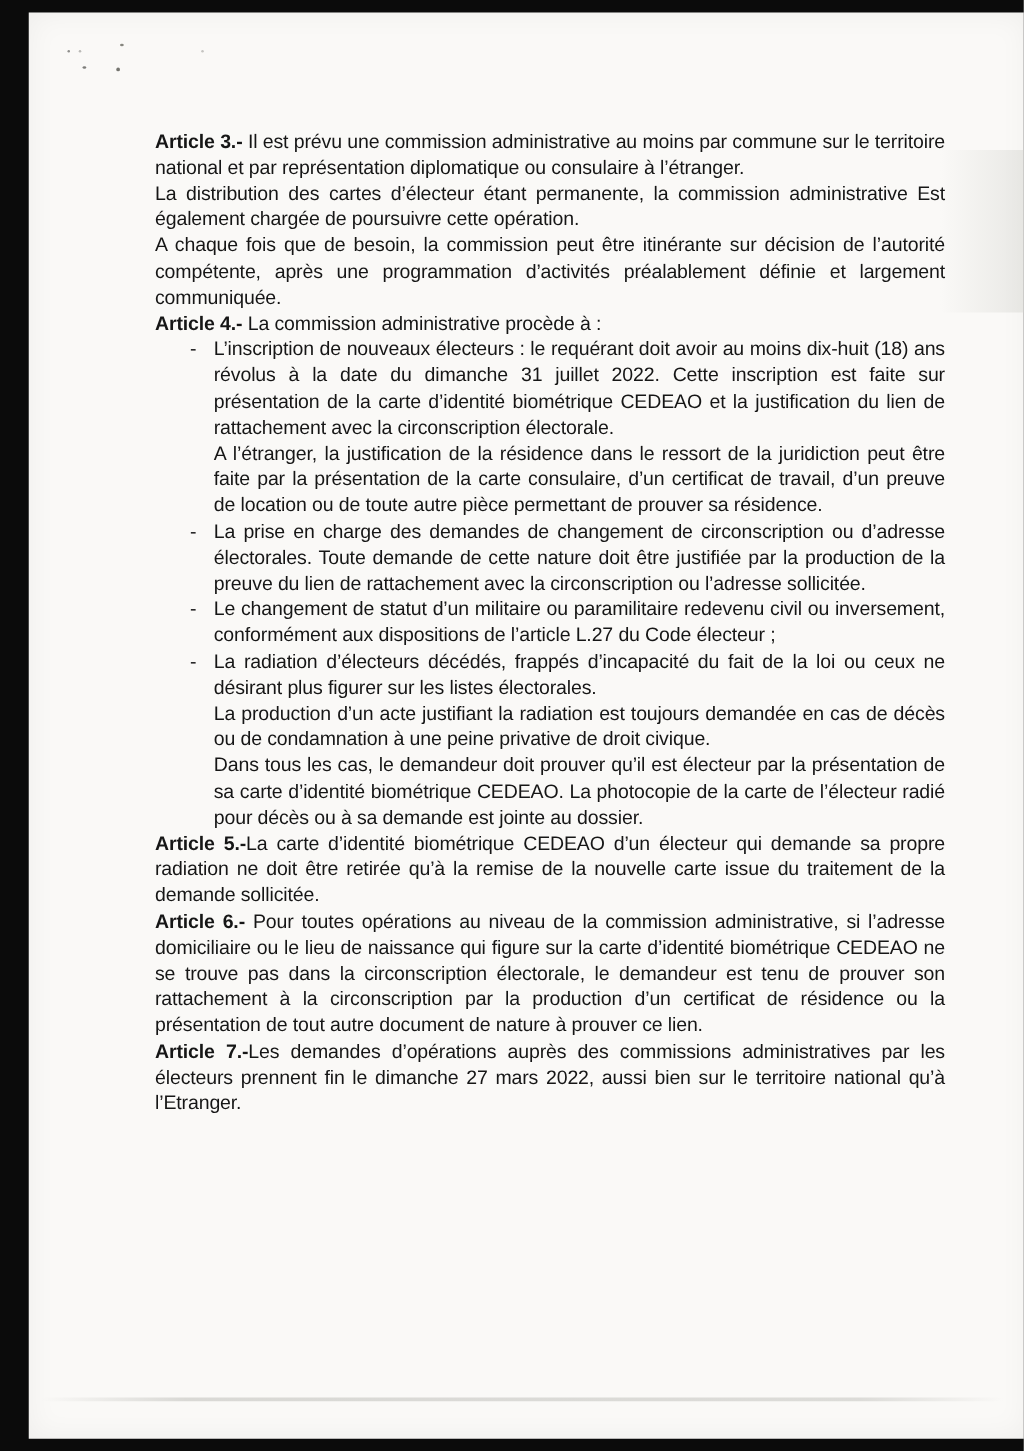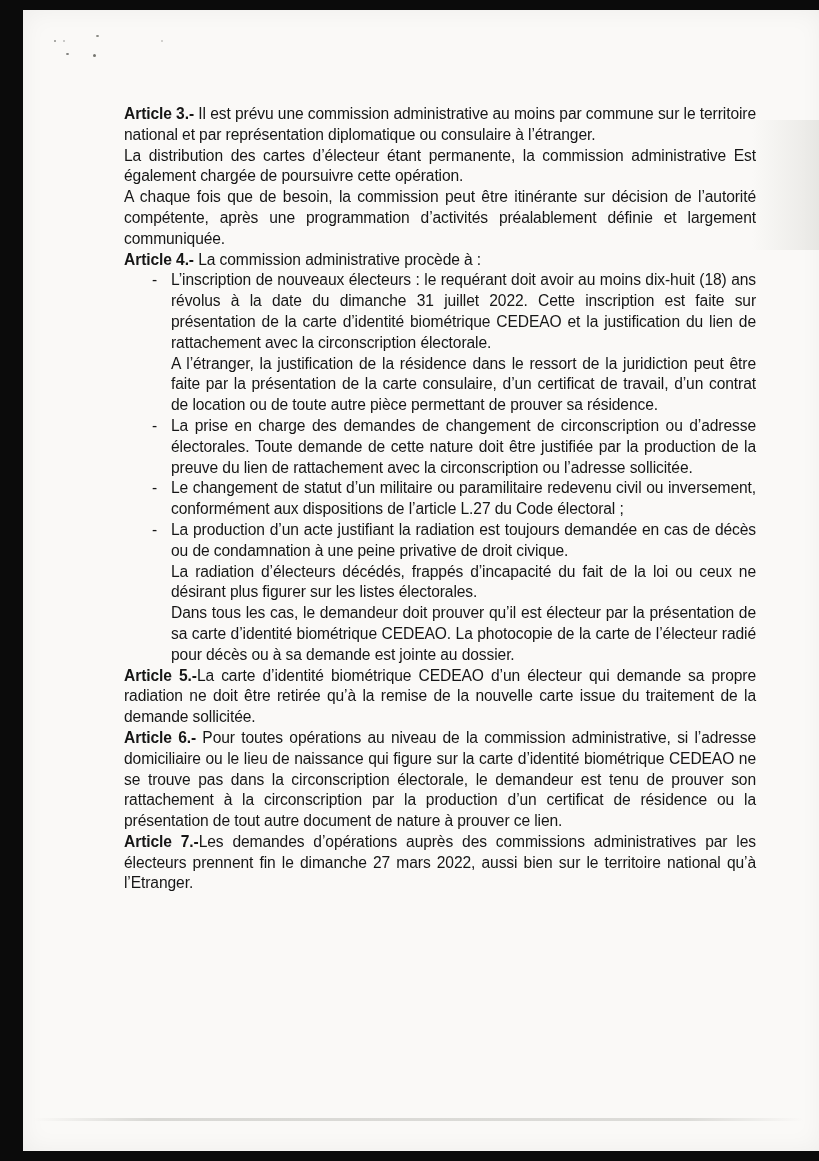--- a/index.html
+++ b/index.html
@@ -92,37 +92,37 @@
 
     <p class="para gap">La distribution des cartes d’électeur étant permanente, la commission administrative Est également chargée de poursuivre cette opération.</p>
 
     <p class="para gap">A chaque fois que de besoin, la commission peut être itinérante sur décision de l’autorité compétente, après une programmation d’activités préalablement définie et largement communiquée.</p>
 
     <p class="para gap"><span class="art-label">Article 4.-</span><span> La commission administrative procède à :</span></p>
 
     <div class="bullet-item">
       <span class="bullet-dash">-</span>
       <p>L’inscription de nouveaux électeurs : le requérant doit avoir au moins dix-huit (18) ans révolus à la date du dimanche 31 juillet 2022. Cette inscription est faite sur présentation de la carte d’identité biométrique CEDEAO et la justification du lien de rattachement avec la circonscription électorale.</p>
-      <p>A l’étranger, la justification de la résidence dans le ressort de la juridiction peut être faite par la présentation de la carte consulaire, d’un certificat de travail, d’un contrat de location ou de toute autre pièce permettant de prouver sa résidence.</p>
+      <p>A l’étranger, la justification de la résidence dans le ressort de la juridiction peut être faite par la présentation de la carte consulaire, d’un certificat de travail, d’un preuve de location ou de toute autre pièce permettant de prouver sa résidence.</p>
     </div>
 
     <div class="bullet-item">
       <span class="bullet-dash">-</span>
       <p>La prise en charge des demandes de changement de circonscription ou d’adresse électorales. Toute demande de cette nature doit être justifiée par la production de la preuve du lien de rattachement avec la circonscription ou l’adresse sollicitée.</p>
     </div>
 
     <div class="bullet-item">
       <span class="bullet-dash">-</span>
-      <p>Le changement de statut d’un militaire ou paramilitaire redevenu civil ou inversement, conformément aux dispositions de l’article L.27 du Code électoral ;</p>
+      <p>Le changement de statut d’un militaire ou paramilitaire redevenu civil ou inversement, conformément aux dispositions de l’article L.27 du Code électeur ;</p>
     </div>
 
     <div class="bullet-item">
       <span class="bullet-dash">-</span>
+      <p>La radiation d’électeurs décédés, frappés d’incapacité du fait de la loi ou ceux ne désirant plus figurer sur les listes électorales.</p>
       <p>La production d’un acte justifiant la radiation est toujours demandée en cas de décès ou de condamnation à une peine privative de droit civique.</p>
-      <p>La radiation d’électeurs décédés, frappés d’incapacité du fait de la loi ou ceux ne désirant plus figurer sur les listes électorales.</p>
       <p>Dans tous les cas, le demandeur doit prouver qu’il est électeur par la présentation de sa carte d’identité biométrique CEDEAO. La photocopie de la carte de l’électeur radié pour décès ou à sa demande est jointe au dossier.</p>
     </div>
 
     <p class="para biggap"><span class="art-label">Article 5.-</span><span>La carte d’identité biométrique CEDEAO d’un électeur qui demande sa propre radiation ne doit être retirée qu’à la remise de la nouvelle carte issue du traitement de la demande sollicitée.</span></p>
 
     <p class="para gap"><span class="art-label">Article 6.-</span><span> Pour toutes opérations au niveau de la commission administrative, si l’adresse domiciliaire ou le lieu de naissance qui figure sur la carte d’identité biométrique CEDEAO ne se trouve pas dans la circonscription électorale, le demandeur est tenu de prouver son rattachement à la circonscription par la production d’un certificat de résidence ou la présentation de tout autre document de nature à prouver ce lien.</span></p>
 
     <p class="para gap"><span class="art-label">Article 7.-</span><span>Les demandes d’opérations auprès des commissions administratives par les électeurs prennent fin le </span><span class="bold">dimanche 27 mars 2022</span><span>, aussi bien sur le territoire national qu’à l’Etranger.</span></p>
 
   </div>

